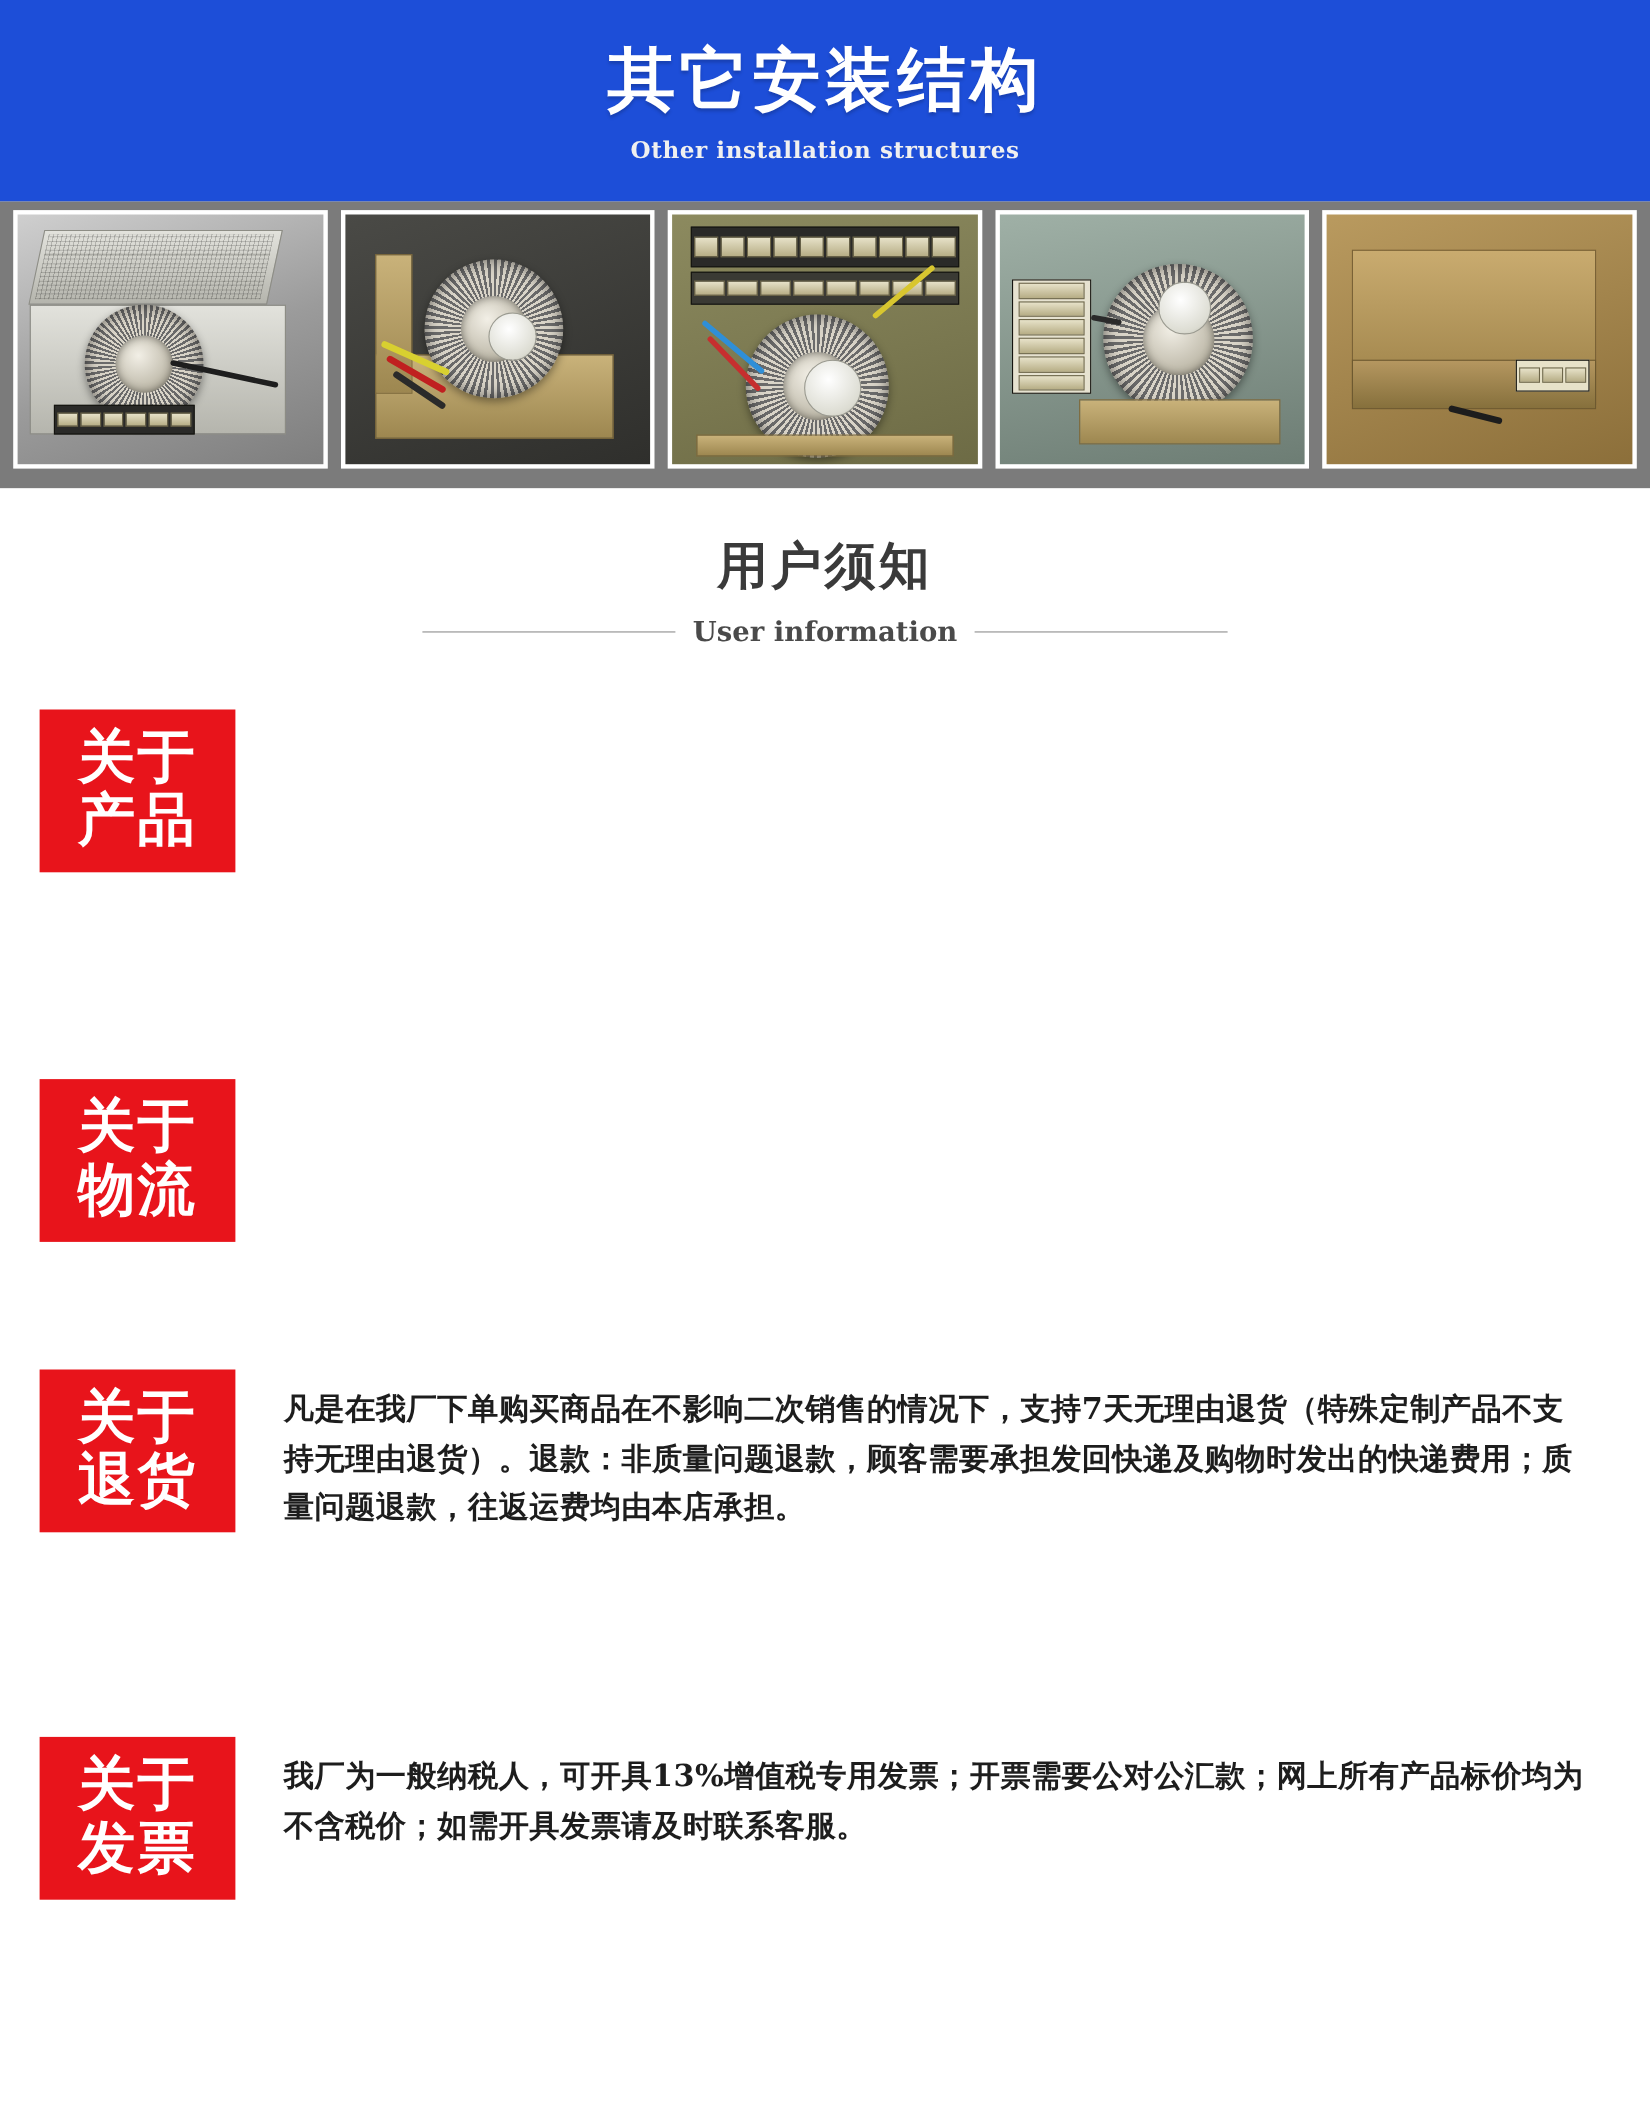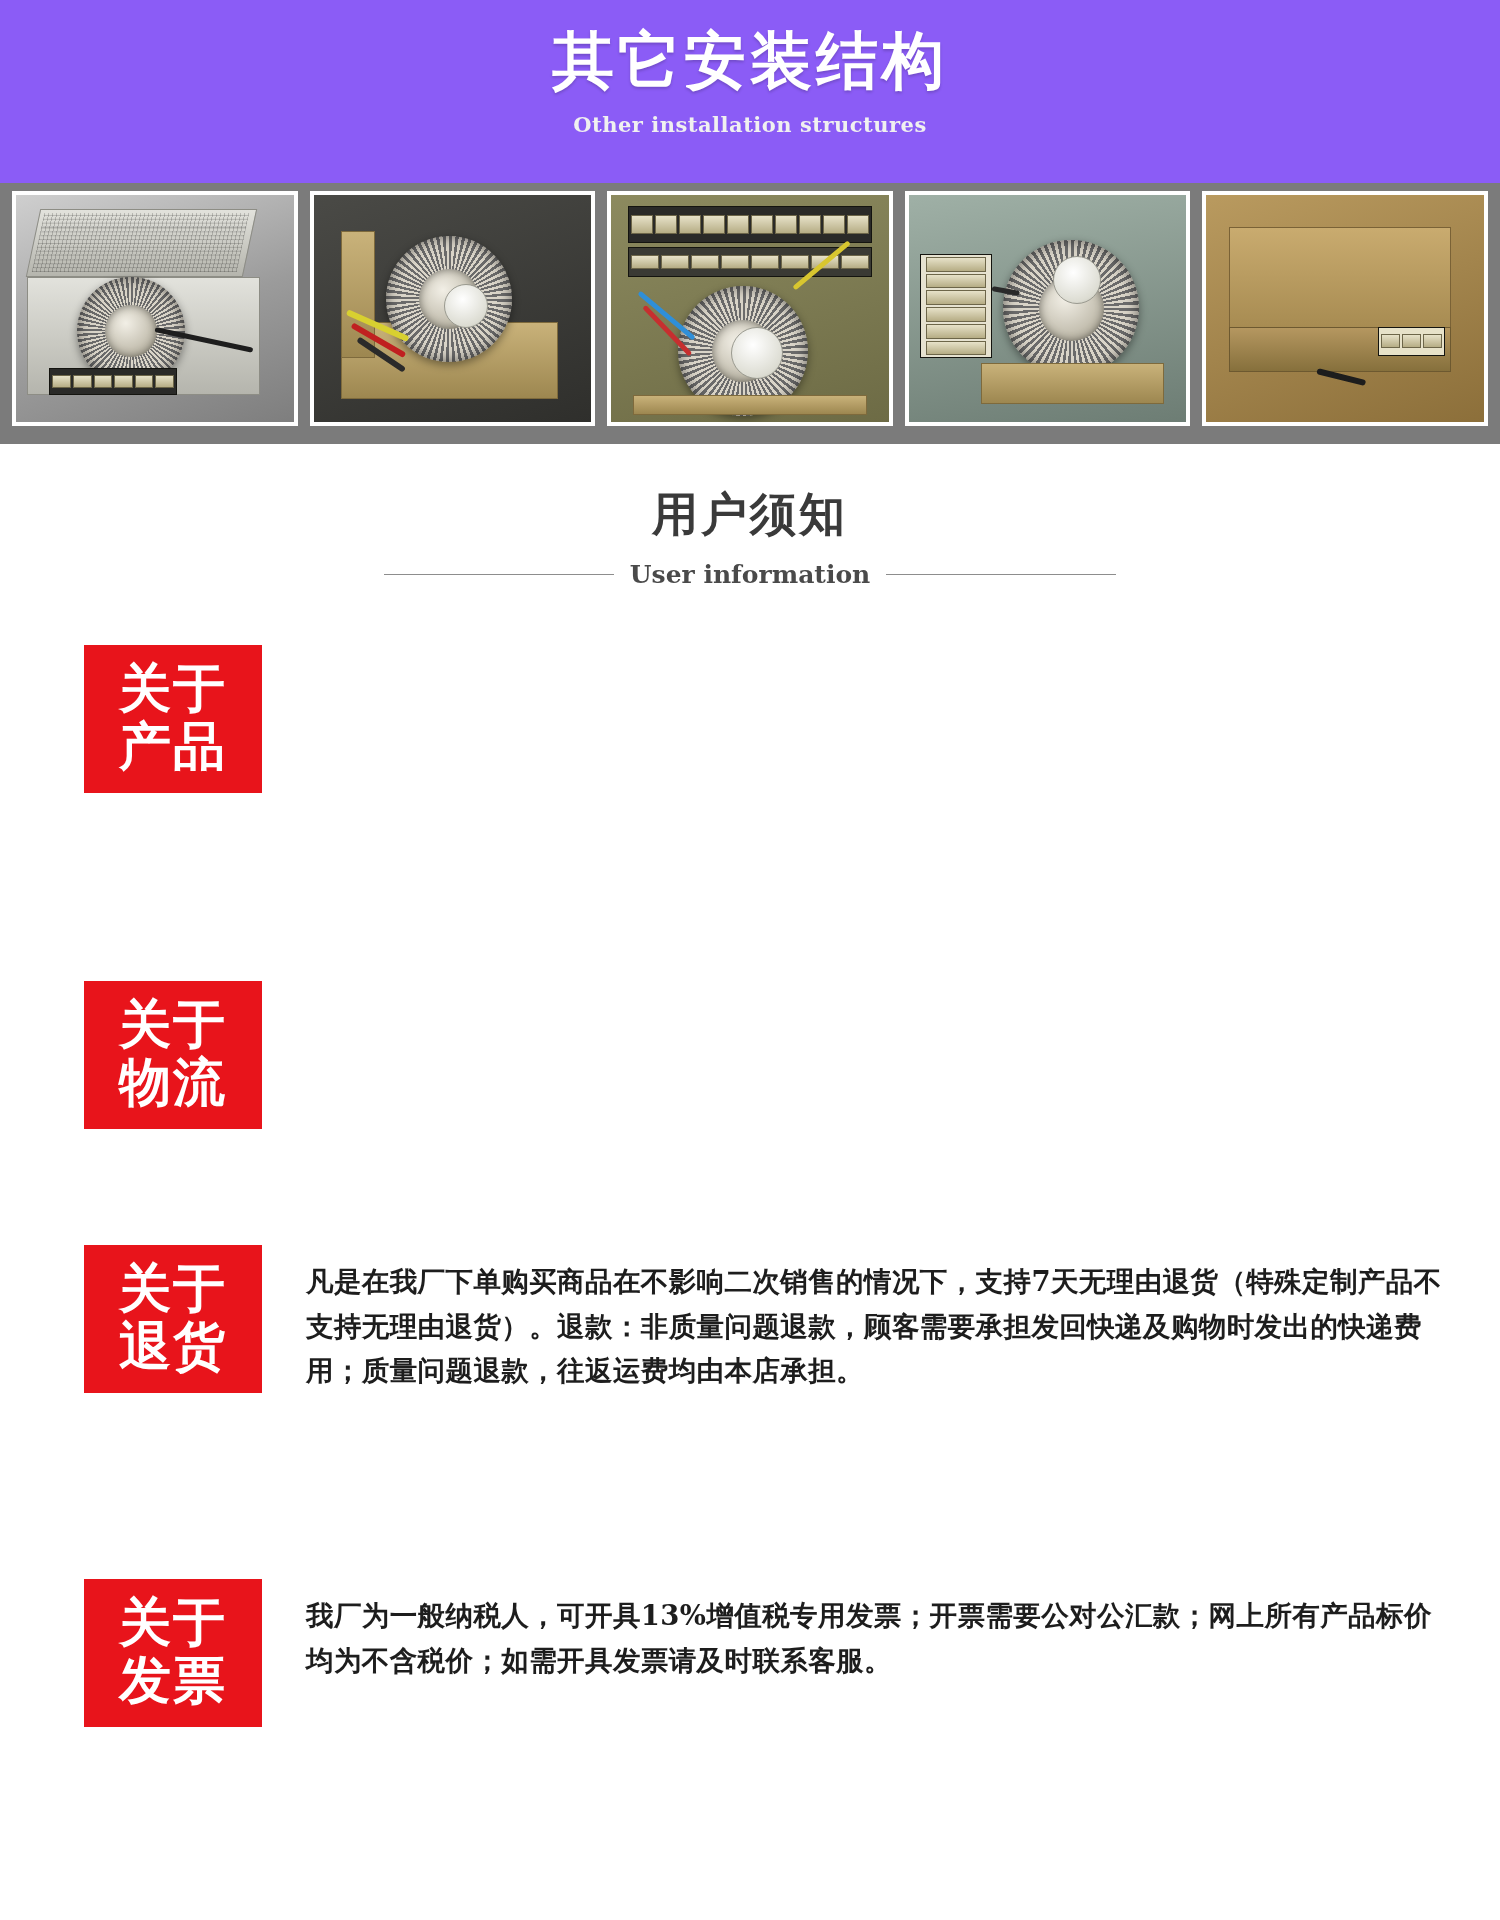--- a/index.html
+++ b/index.html
@@ -5,22 +5,22 @@
   * { box-sizing: border-box; }
   html, body { margin: 0; padding: 0; }
   body {
     width: 1500px;
     font-family: "Liberation Sans", sans-serif;
     background: #ffffff;
   }
 
   
   .hero {
-    background: #8b5cf6;
-    padding: 22px 0 0 0;
+    background: #1d4ed8;
+    padding: 34px 0 0 0;
     height: 183px;
     position: relative;
   }
   .hero-title {
     text-align: center;
     color: #ffffff;
     font-family: "DejaVu Serif", serif;
     font-weight: bold;
     font-size: 62px;
     letter-spacing: 4px;
@@ -155,21 +155,20 @@
     white-space: nowrap;
     text-align: center;
   }
 
   .rows { padding: 56px 0 0 0; }
   .row {
     display: flex;
     align-items: flex-start;
     padding: 0 56px 0 36px;
     min-height: 300px;
-    margin-left: 48px;
   }
   .badge {
     width: 178px;
     min-width: 178px;
     background: #e8141b;
     color: #ffffff;
     font-family: "DejaVu Serif", serif;
     font-weight: bold;
     font-size: 52px;
     line-height: 1.12;

